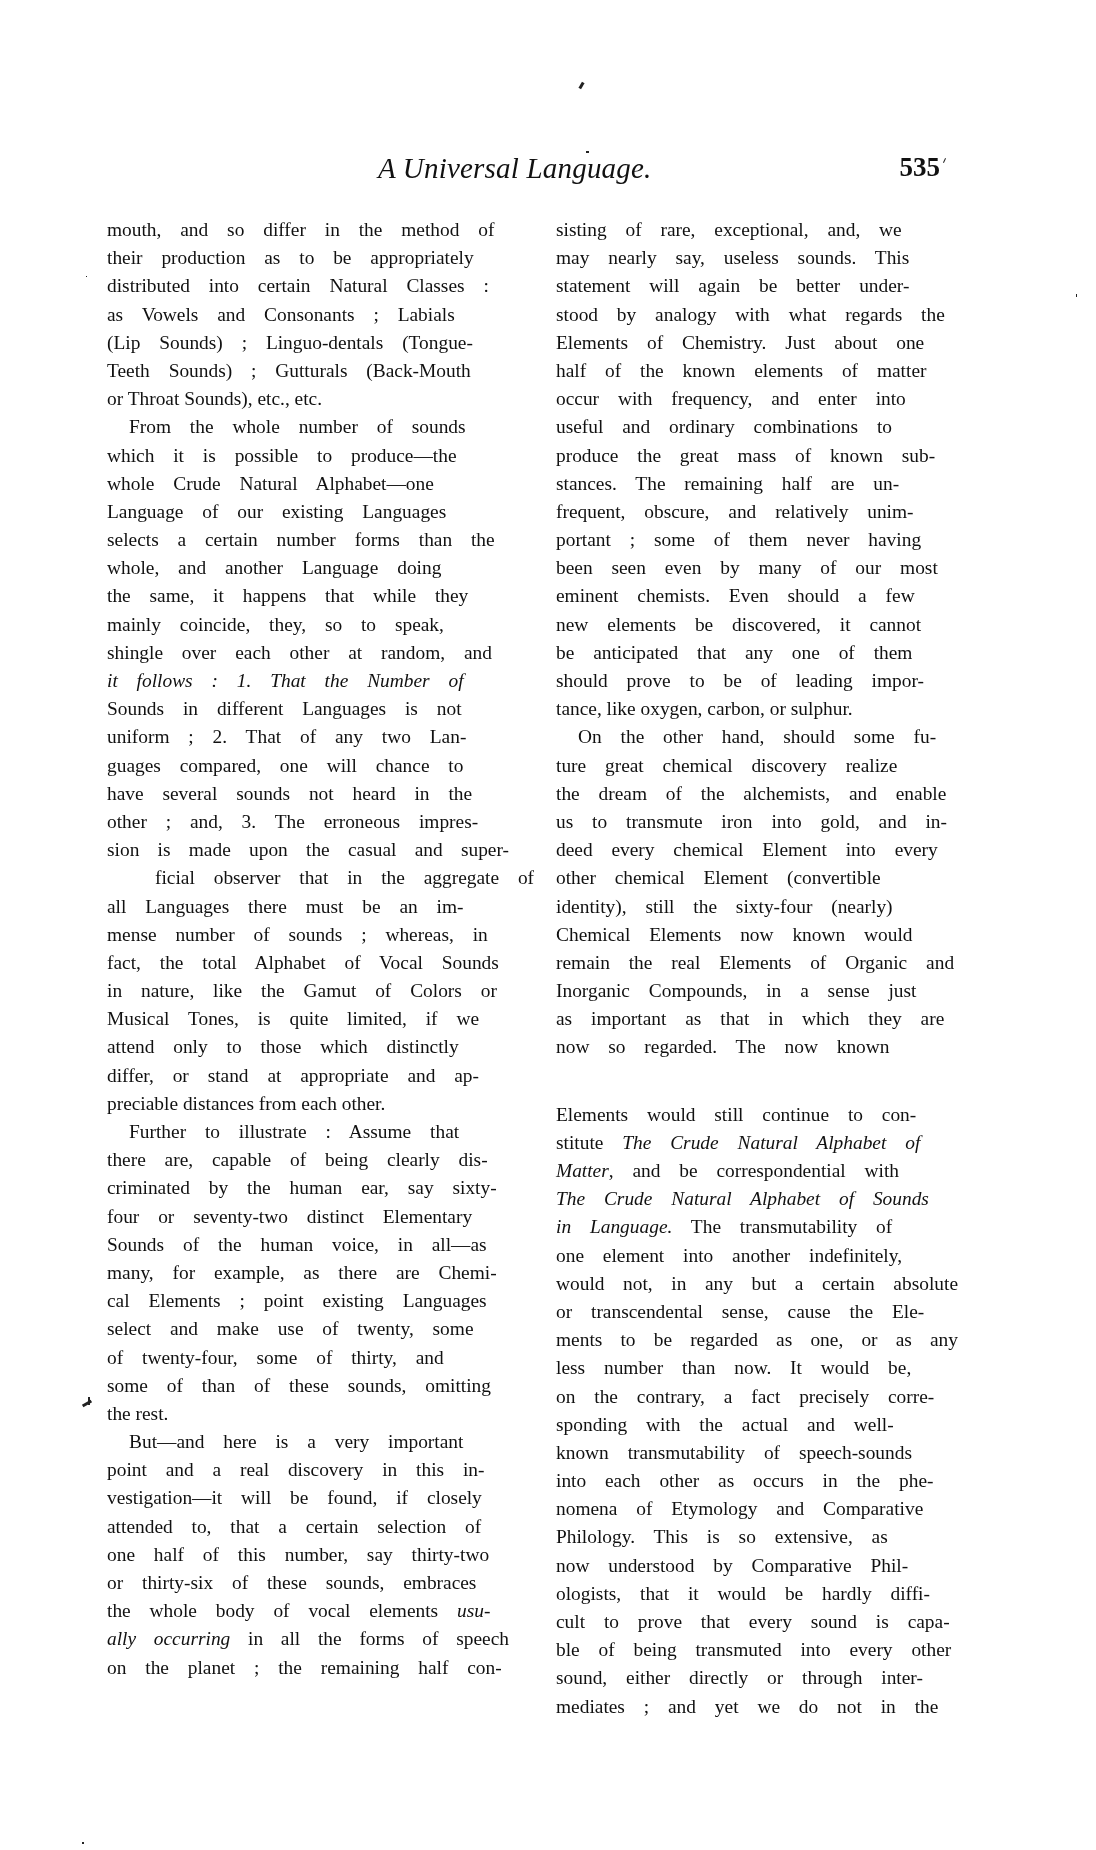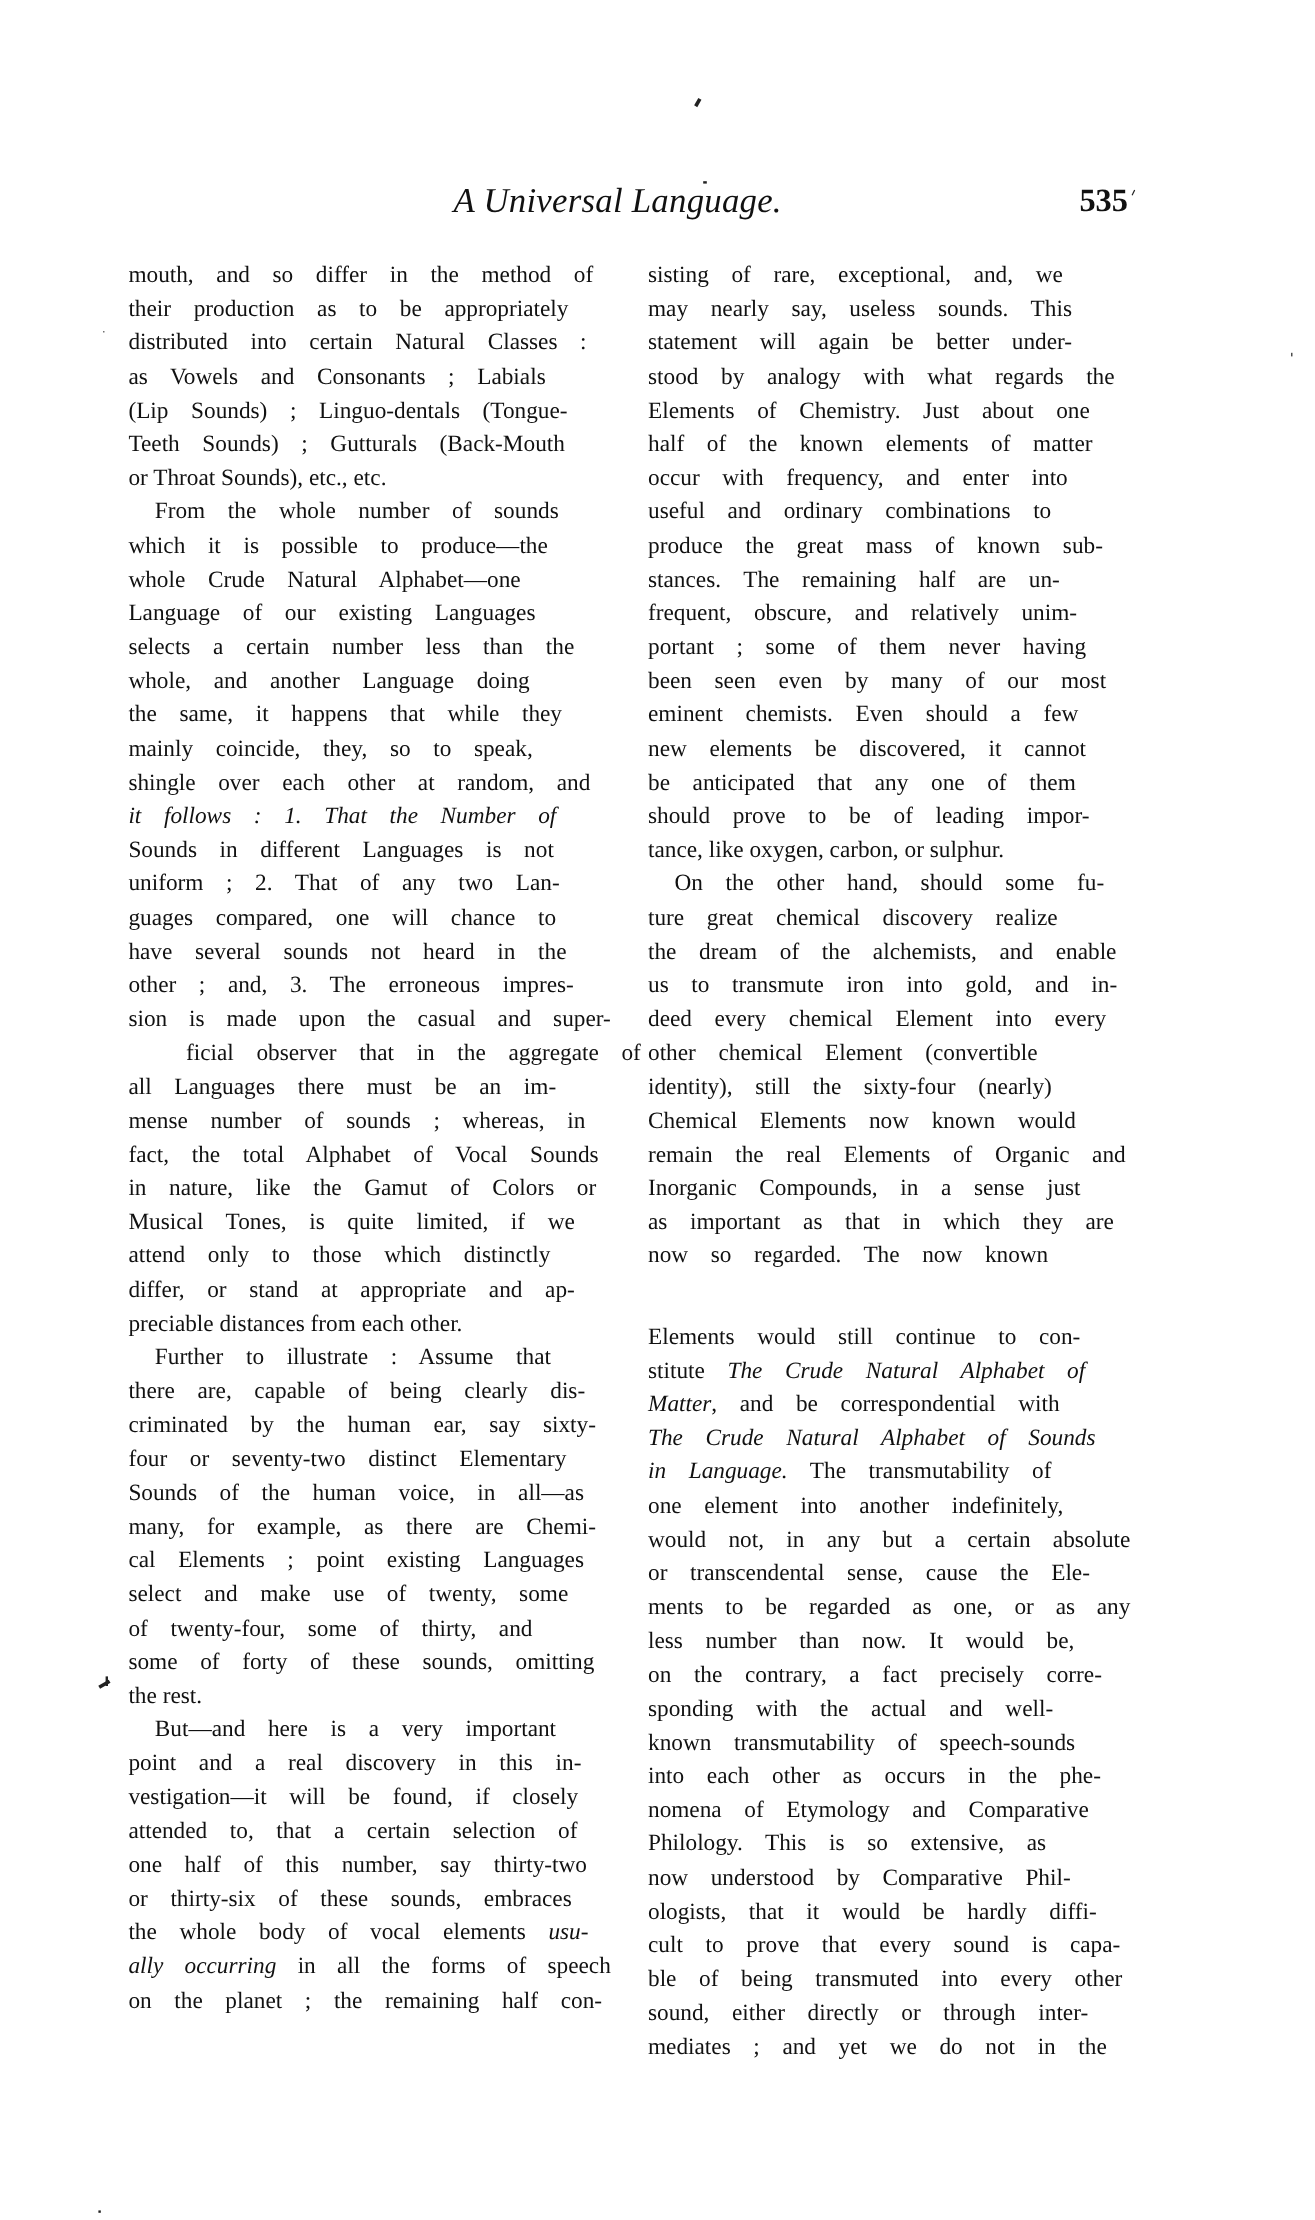--- a/index.html
+++ b/index.html
@@ -22,21 +22,21 @@
     position: absolute; right: 0; top: 2px;
     font-family: "Liberation Serif", "DejaVu Serif", serif;
     font-size: 27px; font-weight: bold; white-space: nowrap;
   }
   .column {
     position: absolute; top: 216px; width: 402px;
     font-family: "Liberation Serif", "DejaVu Serif", serif;
     font-size: 19.4px;
   }
   .col-left { left: 107px; }
-  .col-right { left: 540px; }
+  .col-right { left: 556px; }
   .line {
     display: block; height: 28.2px; line-height: 28.2px;
     white-space: nowrap; text-align: justify; text-align-last: justify;
     overflow: visible;
   }
   .line.last { text-align-last: left; }
   .line.indent { padding-left: 22px; }
   .line em { font-style: italic; }
   .mark { position: absolute; background: #222; }
   .mark-top { left: 580px; top: 82px; width: 3px; height: 7px; transform: rotate(30deg); }
@@ -63,21 +63,21 @@
       <div class="line" style="white-space: nowrap; word-spacing: 14px; text-align-last: left;"><span>their production as to be appropriately</span></div>
       <div class="line" style="white-space: nowrap; word-spacing: 14px; text-align-last: left;"><span>distributed into certain Natural Classes :</span></div>
       <div class="line" style="white-space: nowrap; word-spacing: 14px; text-align-last: left;"><span>as Vowels  and  Consonants ;  Labials</span></div>
       <div class="line" style="white-space: nowrap; word-spacing: 14px; text-align-last: left;"><span>(Lip Sounds) ; Linguo-dentals (Tongue-</span></div>
       <div class="line" style="white-space: nowrap; word-spacing: 14px; text-align-last: left;"><span>Teeth Sounds) ; Gutturals (Back-Mouth</span></div>
       <div class="line last" style="white-space: nowrap;"><span>or Throat Sounds), etc., etc.</span></div>
       <div class="line indent" style="white-space: nowrap; word-spacing: 14px; text-align-last: left;"><span>From the whole number of sounds</span></div>
       <div class="line" style="white-space: nowrap; word-spacing: 14px; text-align-last: left;"><span>which it is possible to produce—the</span></div>
       <div class="line" style="white-space: nowrap; word-spacing: 14px; text-align-last: left;"><span>whole Crude Natural Alphabet—one</span></div>
       <div class="line" style="white-space: nowrap; word-spacing: 14px; text-align-last: left;"><span>Language of our existing Languages</span></div>
-      <div class="line" style="white-space: nowrap; word-spacing: 14px; text-align-last: left;"><span>selects a certain number less than the</span></div>
+      <div class="line" style="white-space: nowrap; word-spacing: 14px; text-align-last: left;"><span>selects a certain number forms than the</span></div>
       <div class="line" style="white-space: nowrap; word-spacing: 14px; text-align-last: left;"><span>whole, and another Language doing</span></div>
       <div class="line" style="white-space: nowrap; word-spacing: 14px; text-align-last: left;"><span>the same, it happens that while they</span></div>
       <div class="line" style="white-space: nowrap; word-spacing: 14px; text-align-last: left;"><span>mainly coincide, they, so to speak,</span></div>
       <div class="line" style="white-space: nowrap; word-spacing: 14px; text-align-last: left;"><span>shingle over each other at random, and</span></div>
       <div class="line" style="white-space: nowrap; word-spacing: 14px; text-align-last: left; font-style: italic;"><span>it follows :  1.  That the Number of</span></div>
       <div class="line" style="white-space: nowrap; word-spacing: 14px; text-align-last: left;"><span>Sounds in different Languages is not</span></div>
       <div class="line" style="white-space: nowrap; word-spacing: 14px; text-align-last: left;"><span>uniform ;  2.  That of any two Lan-</span></div>
       <div class="line" style="white-space: nowrap; word-spacing: 14px; text-align-last: left;"><span>guages compared, one will chance to</span></div>
       <div class="line" style="white-space: nowrap; word-spacing: 14px; text-align-last: left;"><span>have several sounds not heard in the</span></div>
       <div class="line" style="white-space: nowrap; word-spacing: 14px; text-align-last: left;"><span>other ;  and, 3.  The erroneous impres-</span></div>
@@ -93,21 +93,21 @@
       <div class="line last" style="white-space: nowrap;"><span>preciable distances from each other.</span></div>
       <div class="line indent" style="white-space: nowrap; word-spacing: 14px; text-align-last: left;"><span>Further to illustrate :  Assume that</span></div>
       <div class="line" style="white-space: nowrap; word-spacing: 14px; text-align-last: left;"><span>there are, capable of being clearly dis-</span></div>
       <div class="line" style="white-space: nowrap; word-spacing: 14px; text-align-last: left;"><span>criminated by the human ear, say sixty-</span></div>
       <div class="line" style="white-space: nowrap; word-spacing: 14px; text-align-last: left;"><span>four or seventy-two distinct Elementary</span></div>
       <div class="line" style="white-space: nowrap; word-spacing: 14px; text-align-last: left;"><span>Sounds of the human voice, in all—as</span></div>
       <div class="line" style="white-space: nowrap; word-spacing: 14px; text-align-last: left;"><span>many, for example, as there are Chemi-</span></div>
       <div class="line" style="white-space: nowrap; word-spacing: 14px; text-align-last: left;"><span>cal Elements ; point existing Languages</span></div>
       <div class="line" style="white-space: nowrap; word-spacing: 14px; text-align-last: left;"><span>select and make use of twenty, some</span></div>
       <div class="line" style="white-space: nowrap; word-spacing: 14px; text-align-last: left;"><span>of twenty-four, some of thirty, and</span></div>
-      <div class="line" style="white-space: nowrap; word-spacing: 14px; text-align-last: left;"><span>some of forty of these sounds, omitting</span></div>
+      <div class="line" style="white-space: nowrap; word-spacing: 14px; text-align-last: left;"><span>some of than of these sounds, omitting</span></div>
       <div class="line last" style="white-space: nowrap;"><span>the rest.</span></div>
       <div class="line indent" style="white-space: nowrap; word-spacing: 14px; text-align-last: left;"><span>But—and here is a very important</span></div>
       <div class="line" style="white-space: nowrap; word-spacing: 14px; text-align-last: left;"><span>point and a real discovery in this in-</span></div>
       <div class="line" style="white-space: nowrap; word-spacing: 14px; text-align-last: left;"><span>vestigation—it will be found, if closely</span></div>
       <div class="line" style="white-space: nowrap; word-spacing: 14px; text-align-last: left;"><span>attended to, that a certain selection of</span></div>
       <div class="line" style="white-space: nowrap; word-spacing: 14px; text-align-last: left;"><span>one half of this number, say thirty-two</span></div>
       <div class="line" style="white-space: nowrap; word-spacing: 14px; text-align-last: left;"><span>or thirty-six of these sounds, embraces</span></div>
       <div class="line" style="white-space: nowrap; word-spacing: 14px; text-align-last: left;"><span>the whole body of vocal elements </span><em>usu-</em></div>
       <div class="line" style="white-space: nowrap; word-spacing: 12.8862px; text-align-last: left;"><em>ally occurring</em><span> in all the forms of speech</span></div>
       <div class="line" style="white-space: nowrap; word-spacing: 14px; text-align-last: left;"><span>on the planet ; the remaining half con-</span></div>

